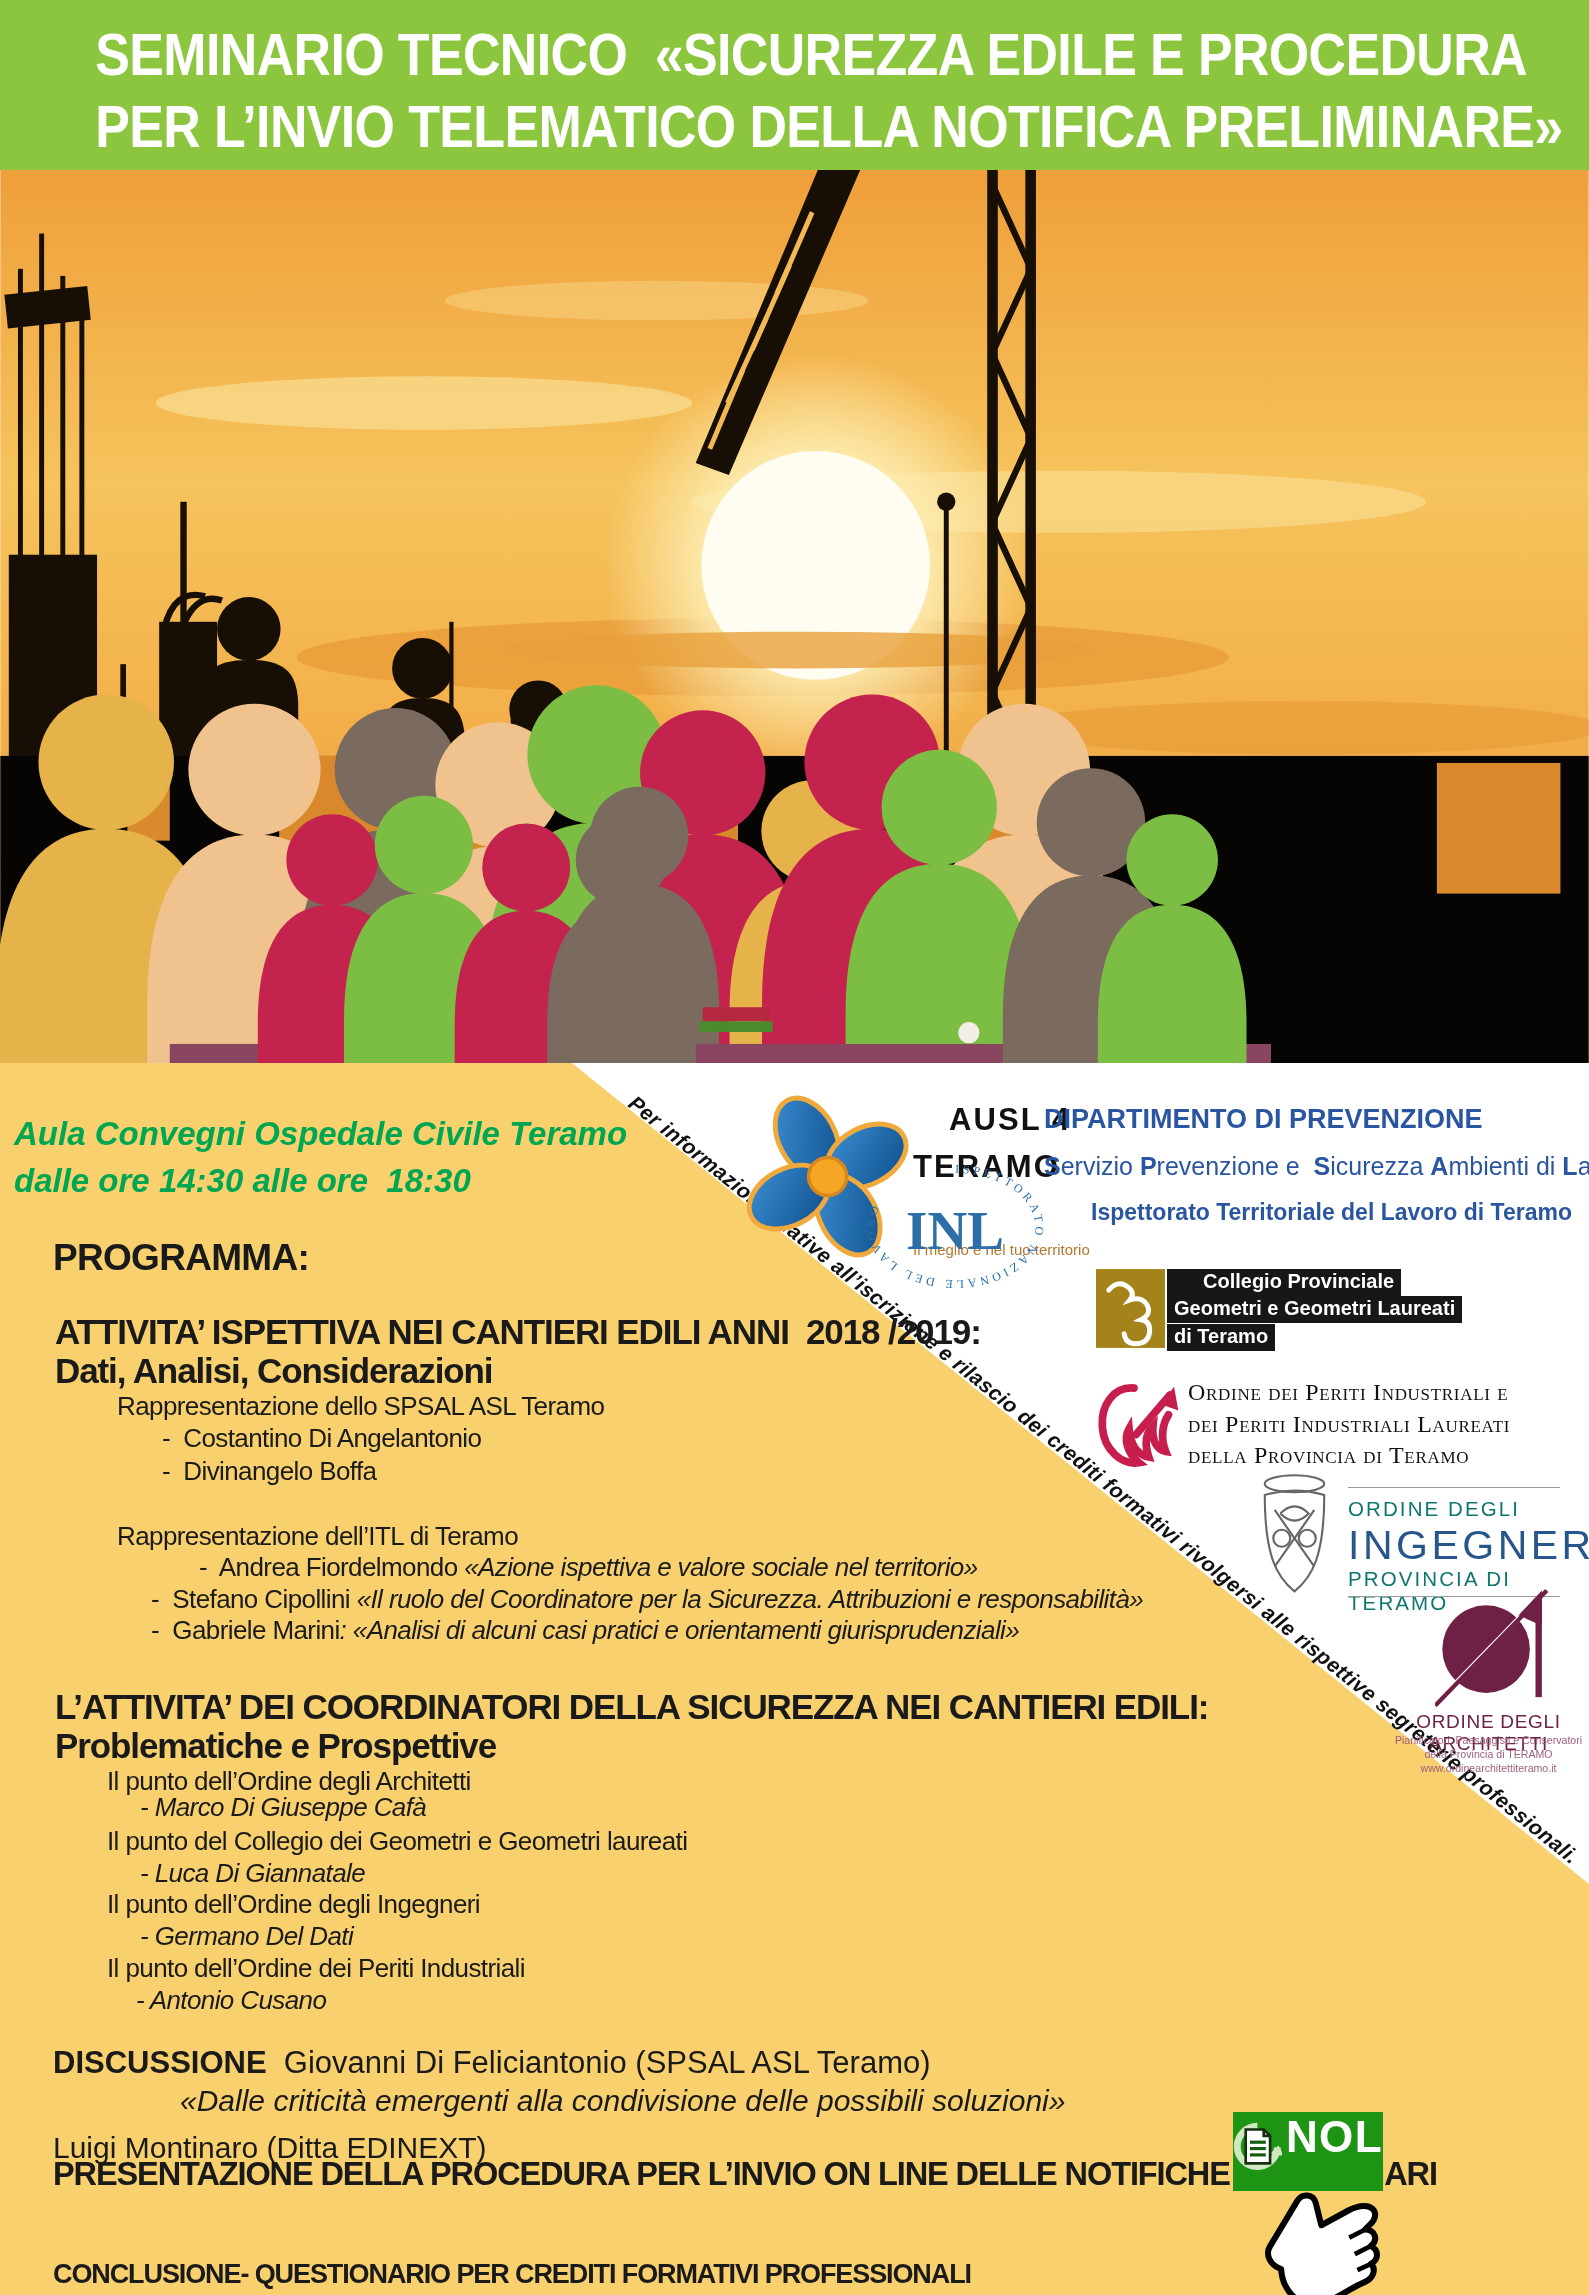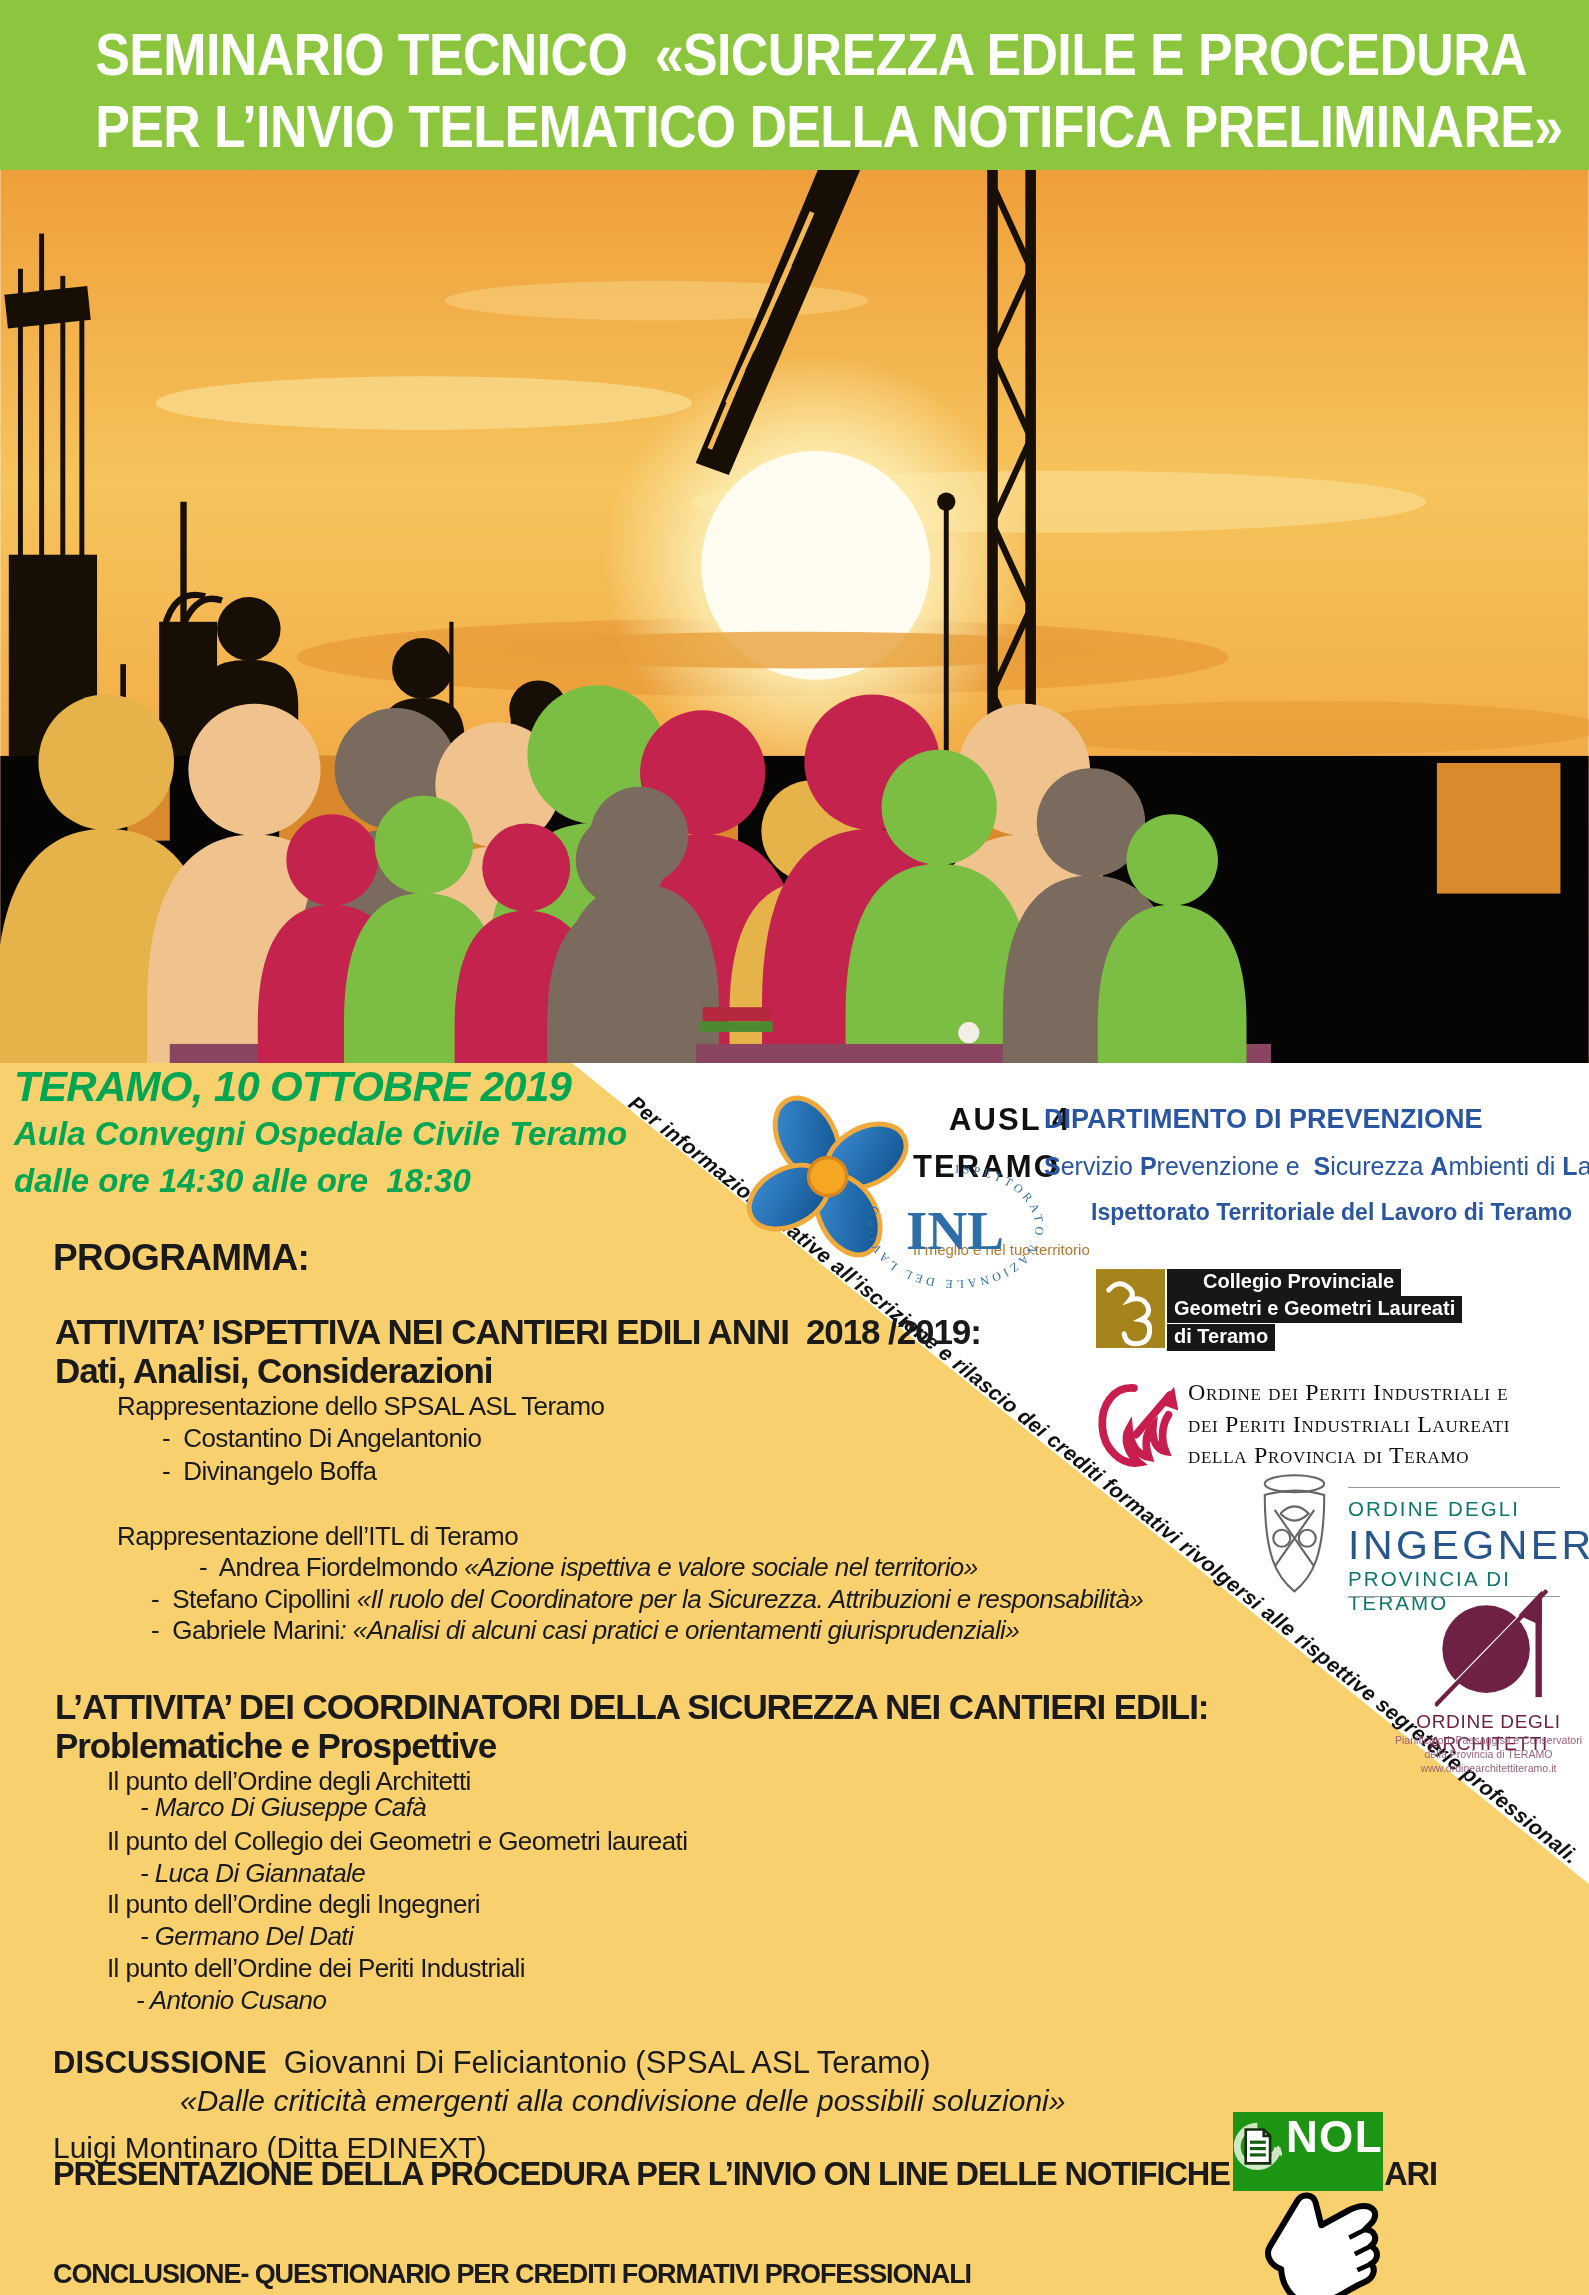--- a/index.html
+++ b/index.html
@@ -195,21 +195,20 @@
         <use href="#person" transform="translate(1660,1265) scale(1.35)" fill="#7cbe43"></use>
       </g>
     </svg>
   </div>
 
   <div class="lower">
     <div class="yellow-shape"></div>
 
     <div class="diag-note">Per informazioni relative all’iscrizione e rilascio dei crediti formativi rivolgersi alle rispettive segreterie professionali.</div>
 
-    <div class="t ev1" style="left:14px;top:0px;">TERAMO, 10 OTTOBRE 2019</div>
     <div class="t ev2" style="left:14px;top:52px;">Aula Convegni Ospedale Civile Teramo</div>
     <div class="t ev2" style="left:14px;top:99px;">dalle ore 14:30 alle ore  18:30</div>
 
     <div class="t progttl" style="left:53px;top:174px;">PROGRAMMA:</div>
 
     <div class="t h1" style="left:55px;top:249px;">ATTIVITA’ ISPETTIVA NEI CANTIERI EDILI ANNI  2018 /2019:</div>
     <div class="t h1" style="left:55px;top:288px;">Dati, Analisi, Considerazioni</div>
     <div class="t body40" style="left:117px;top:328px;">Rappresentazione dello SPSAL ASL Teramo</div>
     <div class="t body40" style="left:162px;top:360px;">-  Costantino Di Angelantonio</div>
     <div class="t body40" style="left:162px;top:393px;">-  Divinangelo Boffa</div>

